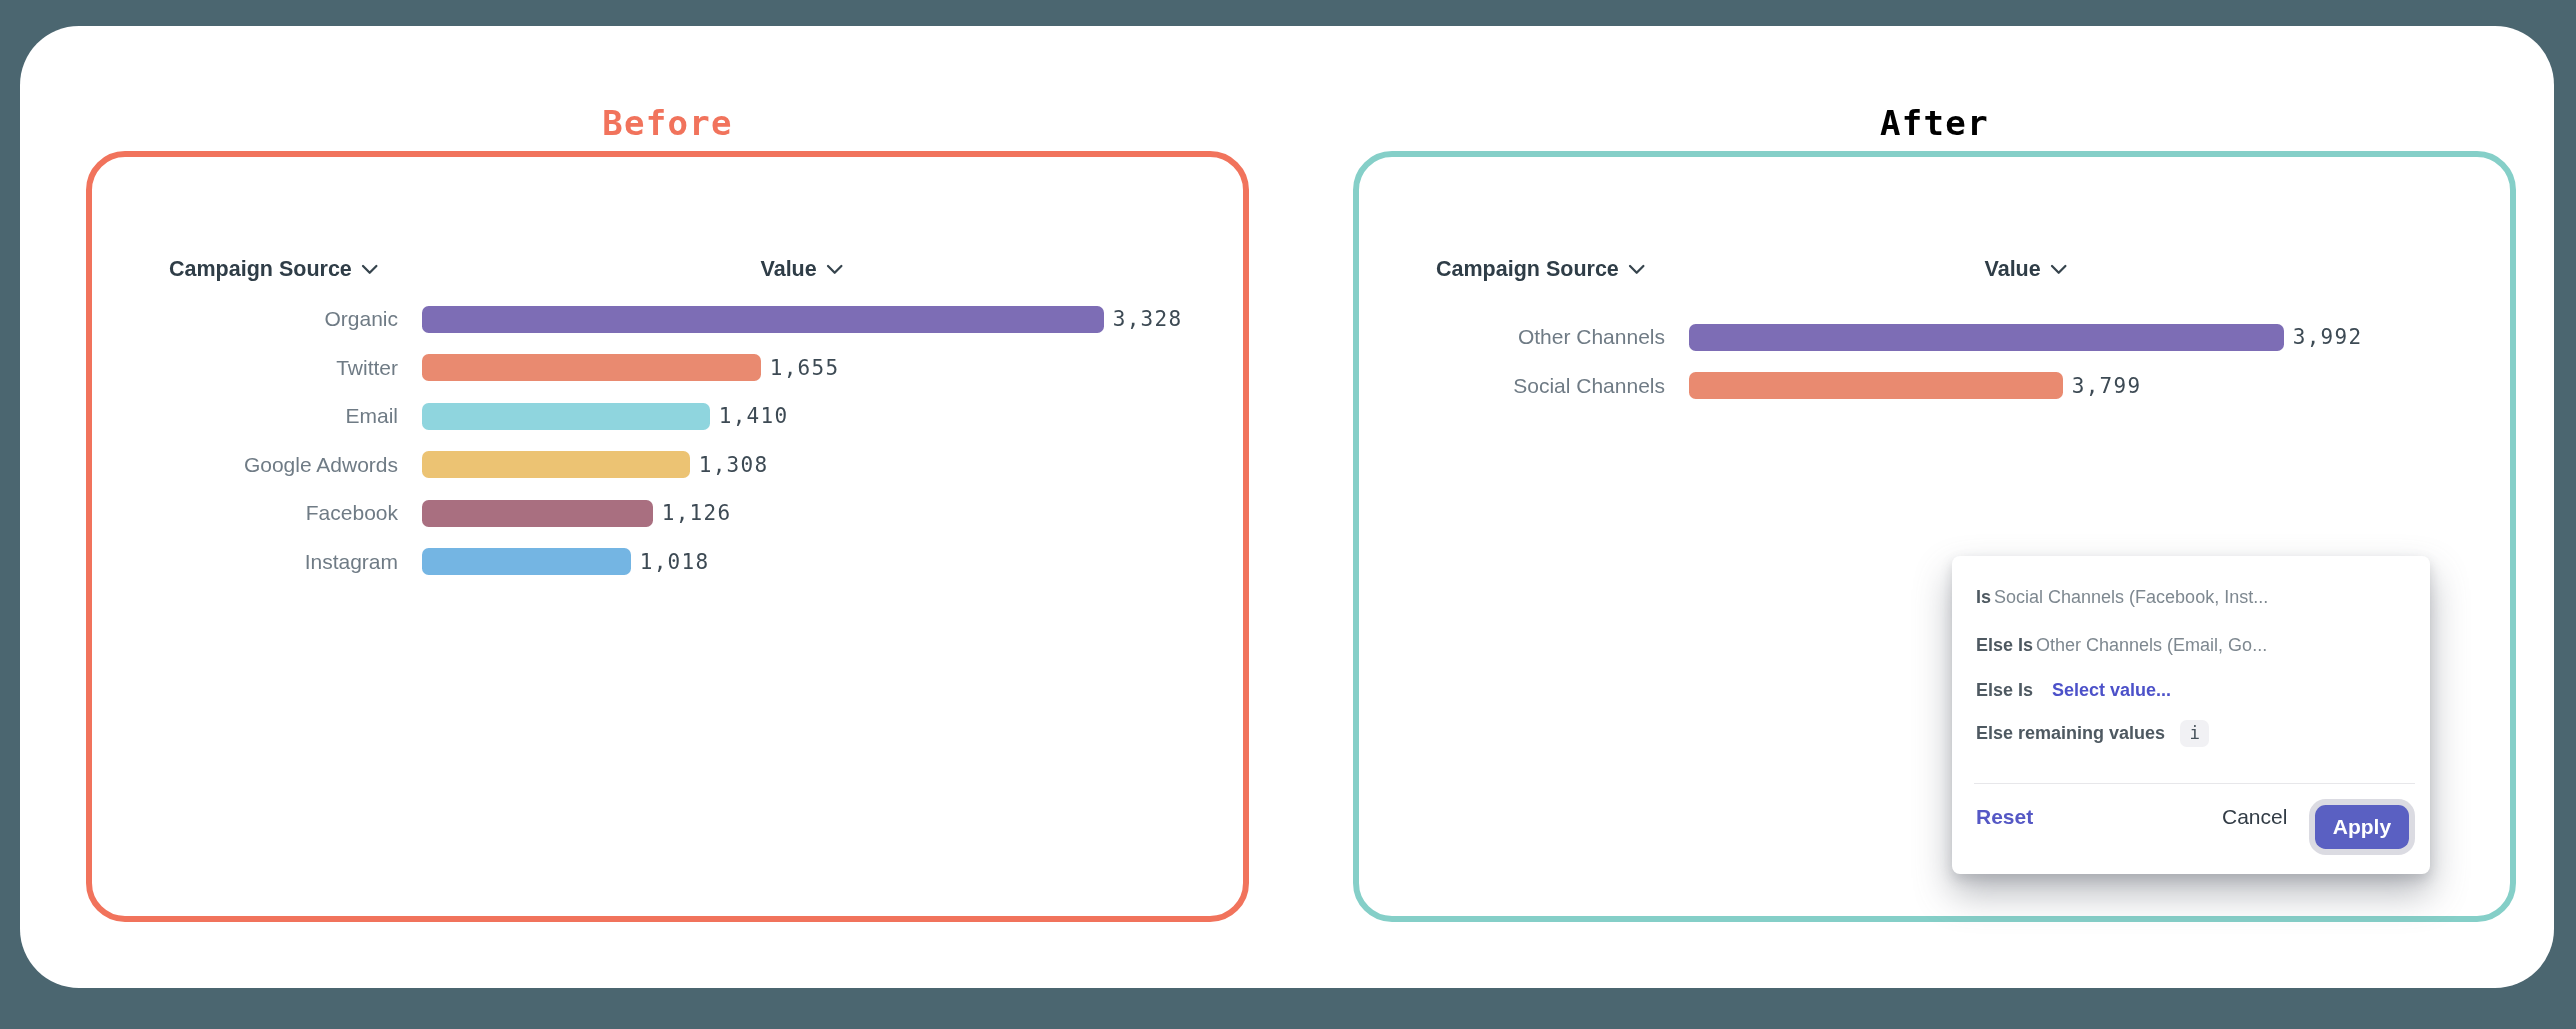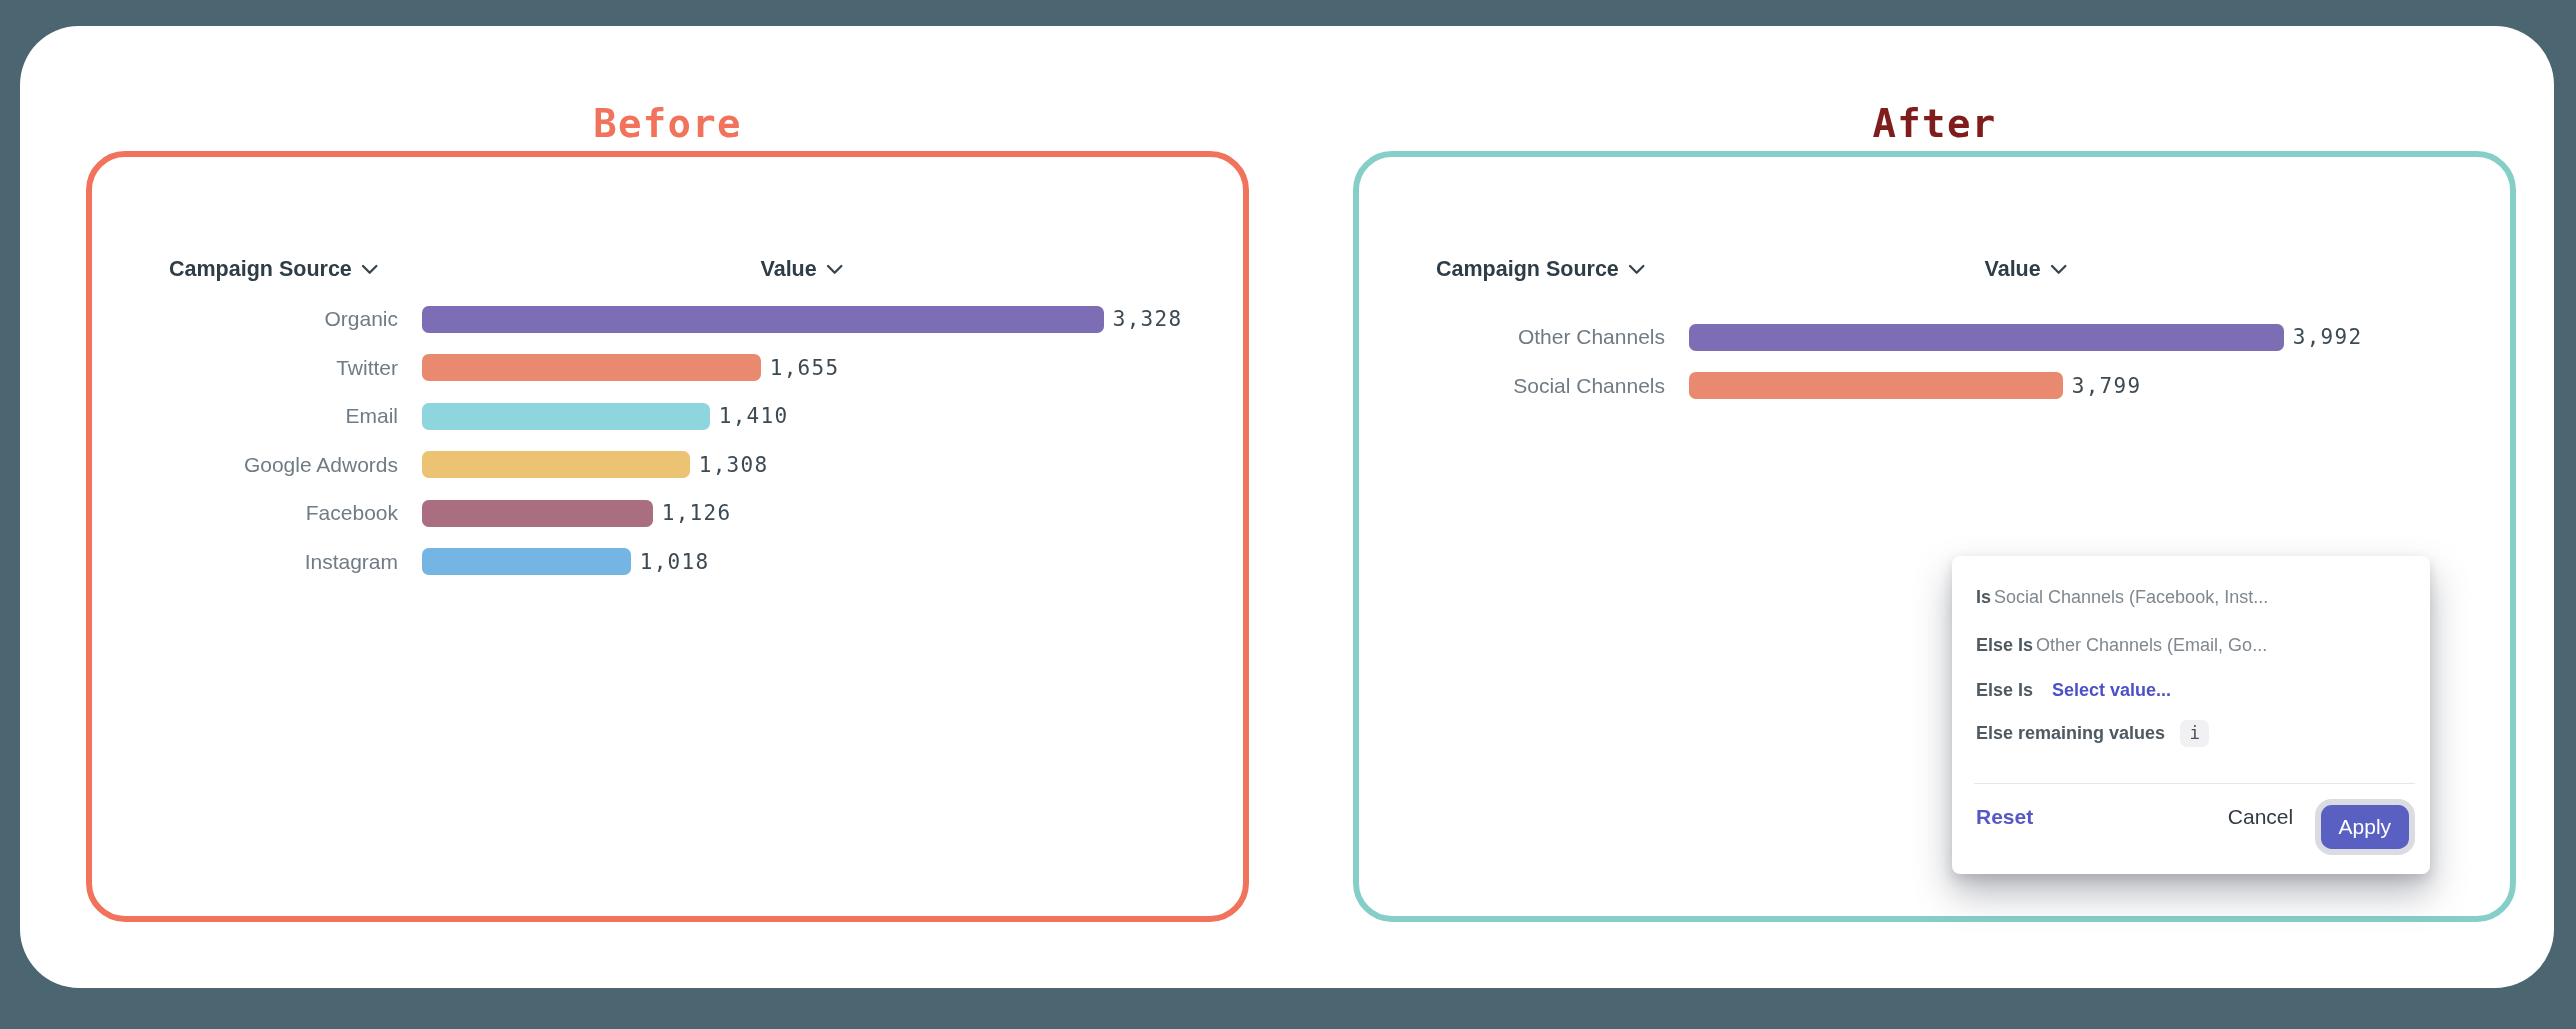--- a/index.html
+++ b/index.html
@@ -18,21 +18,21 @@
   .panel{
     position:absolute;top:125px;height:771px;
     border:6.7px solid #ccc;border-radius:39px;box-sizing:border-box;
     background:transparent;
   }
   .panel-before{left:66px;width:1163px;}
   .panel-after{left:1333px;width:1163px;}
   .panel-title{
     position:absolute;top:74px;height:47px;line-height:47px;
     font-family:"DejaVu Sans Mono",monospace;font-weight:bold;
-    font-size:39px;letter-spacing:1.3px;text-align:center;
+    font-size:34px;letter-spacing:1.3px;text-align:center;
   }
   .title-before{left:66px;width:1163px;}
   .title-after{left:1333px;width:1163px;}
   
   .th{
     position:absolute;top:227px;height:34px;display:flex;align-items:center;
     font-weight:600;font-size:21.5px;color:#2F3D47;cursor:pointer;
   }
   .th-dim-before{left:149px;}
   .th-val-before{left:698px;width:168px;justify-content:center;}
@@ -80,21 +80,21 @@
   .bk-divider{position:absolute;left:21.5px;right:14.8px;top:227px;height:1.3px;background:#E7E7EA;}
   .bk-footer{
     position:absolute;left:24px;right:21.5px;bottom:17.4px;height:51px;
     display:flex;align-items:flex-start;
   }
   .bk-reset{font-size:21px;font-weight:600;color:#5558C5;cursor:pointer;}
   .bk-spacer{flex:1;}
   .bk-cancel{font-size:21px;font-weight:500;color:#323C46;margin-right:28px;cursor:pointer;}
   .bk-apply{
     font-family:"Liberation Sans",sans-serif;
-    background:#5A60C2;color:#ffffff;font-size:21px;font-weight:400;
+    background:#5A60C2;color:#ffffff;font-size:21px;font-weight:700;
     padding:10px 17.4px;border-radius:10.7px;border:none;cursor:pointer;
     box-shadow:0 0 0 6px #DBDBE2;
   }
 </style>
 </head>
 <body>
 
 <div class="canvas" style="background: rgb(75, 102, 112);">
   <div class="card">
 
@@ -143,21 +143,21 @@
           <div class="t-bar" style="width: 231px; background: rgb(169, 111, 128);"></div>
           <div class="t-value">1,126</div>
         </div>
         <div class="t-row">
           <div class="t-label">Instagram</div>
           <div class="t-bar" style="width: 209px; background: rgb(116, 181, 227);"></div>
           <div class="t-value">1,018</div>
         </div>
       </div>
 
-    <div class="panel-title title-after" style="color: #7f1d1d;">After</div>
+    <div class="panel-title title-after" style="color: #000000;">After</div>
     <div class="panel panel-after" style="border-color: rgb(133, 207, 200);"></div>
 
     <div class="th th-dim-after">
       <span>Campaign Source</span>
       <span class="chev">
         <svg width="17.4" height="11.4" viewBox="0 0 26 17">
           <polyline points="3,3 13,13 23,3" fill="none" stroke="#36444D" stroke-width="3.4" stroke-linecap="round" stroke-linejoin="round"></polyline>
         </svg>
       </span>
     </div>

